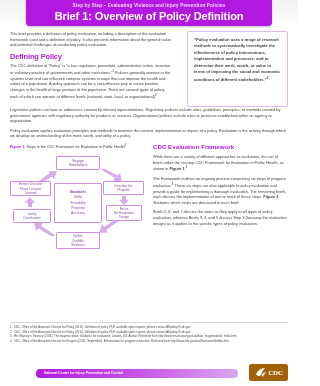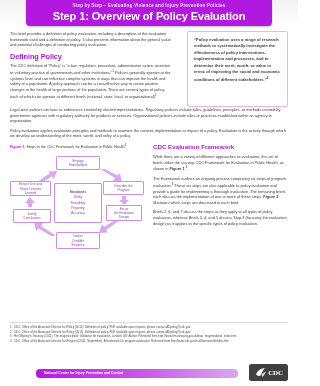--- a/index.html
+++ b/index.html
@@ -220,21 +220,21 @@
     line-height: 9px;
     padding-left: 8px;
     box-sizing: border-box;
   }
   .cdc-logo {
     position: absolute;
     right: 10px;
     bottom: 5px;
     width: 39px;
     height: 17px;
-    background: #404040;
+    background: #a16207;
     border-radius: 2.5px;
     display: flex;
     align-items: center;
     justify-content: center;
     gap: 1px;
   }
   .cdc-logo .mark {
     width: 13px; height: 12px;
     display: flex; align-items: center; justify-content: center;
   }
@@ -246,21 +246,21 @@
     font-family: "Liberation Serif", serif;
   }
 </style>
 </head>
 <body>
 
 <div class="header-wrap">
   <div class="header-shadow"></div>
   <div class="header-band">
     <div class="header-eyebrow">Step by Step – Evaluating Violence and Injury Prevention Policies</div>
-    <div class="header-title">Step 1: Overview of Policy Evaluation</div>
+    <div class="header-title">Brief 1: Overview of Policy Definition</div>
   </div>
 </div>
 
 <div class="page">
 
   <div class="intro-row">
     <div class="intro-left">
       <p class="body">This brief provides a definition of policy evaluation, including a description of the evaluation framework used and a definition of policy. It also presents information about the general value and potential challenges of conducting policy evaluation.</p>
 
       <h2 class="section">Defining Policy</h2>

